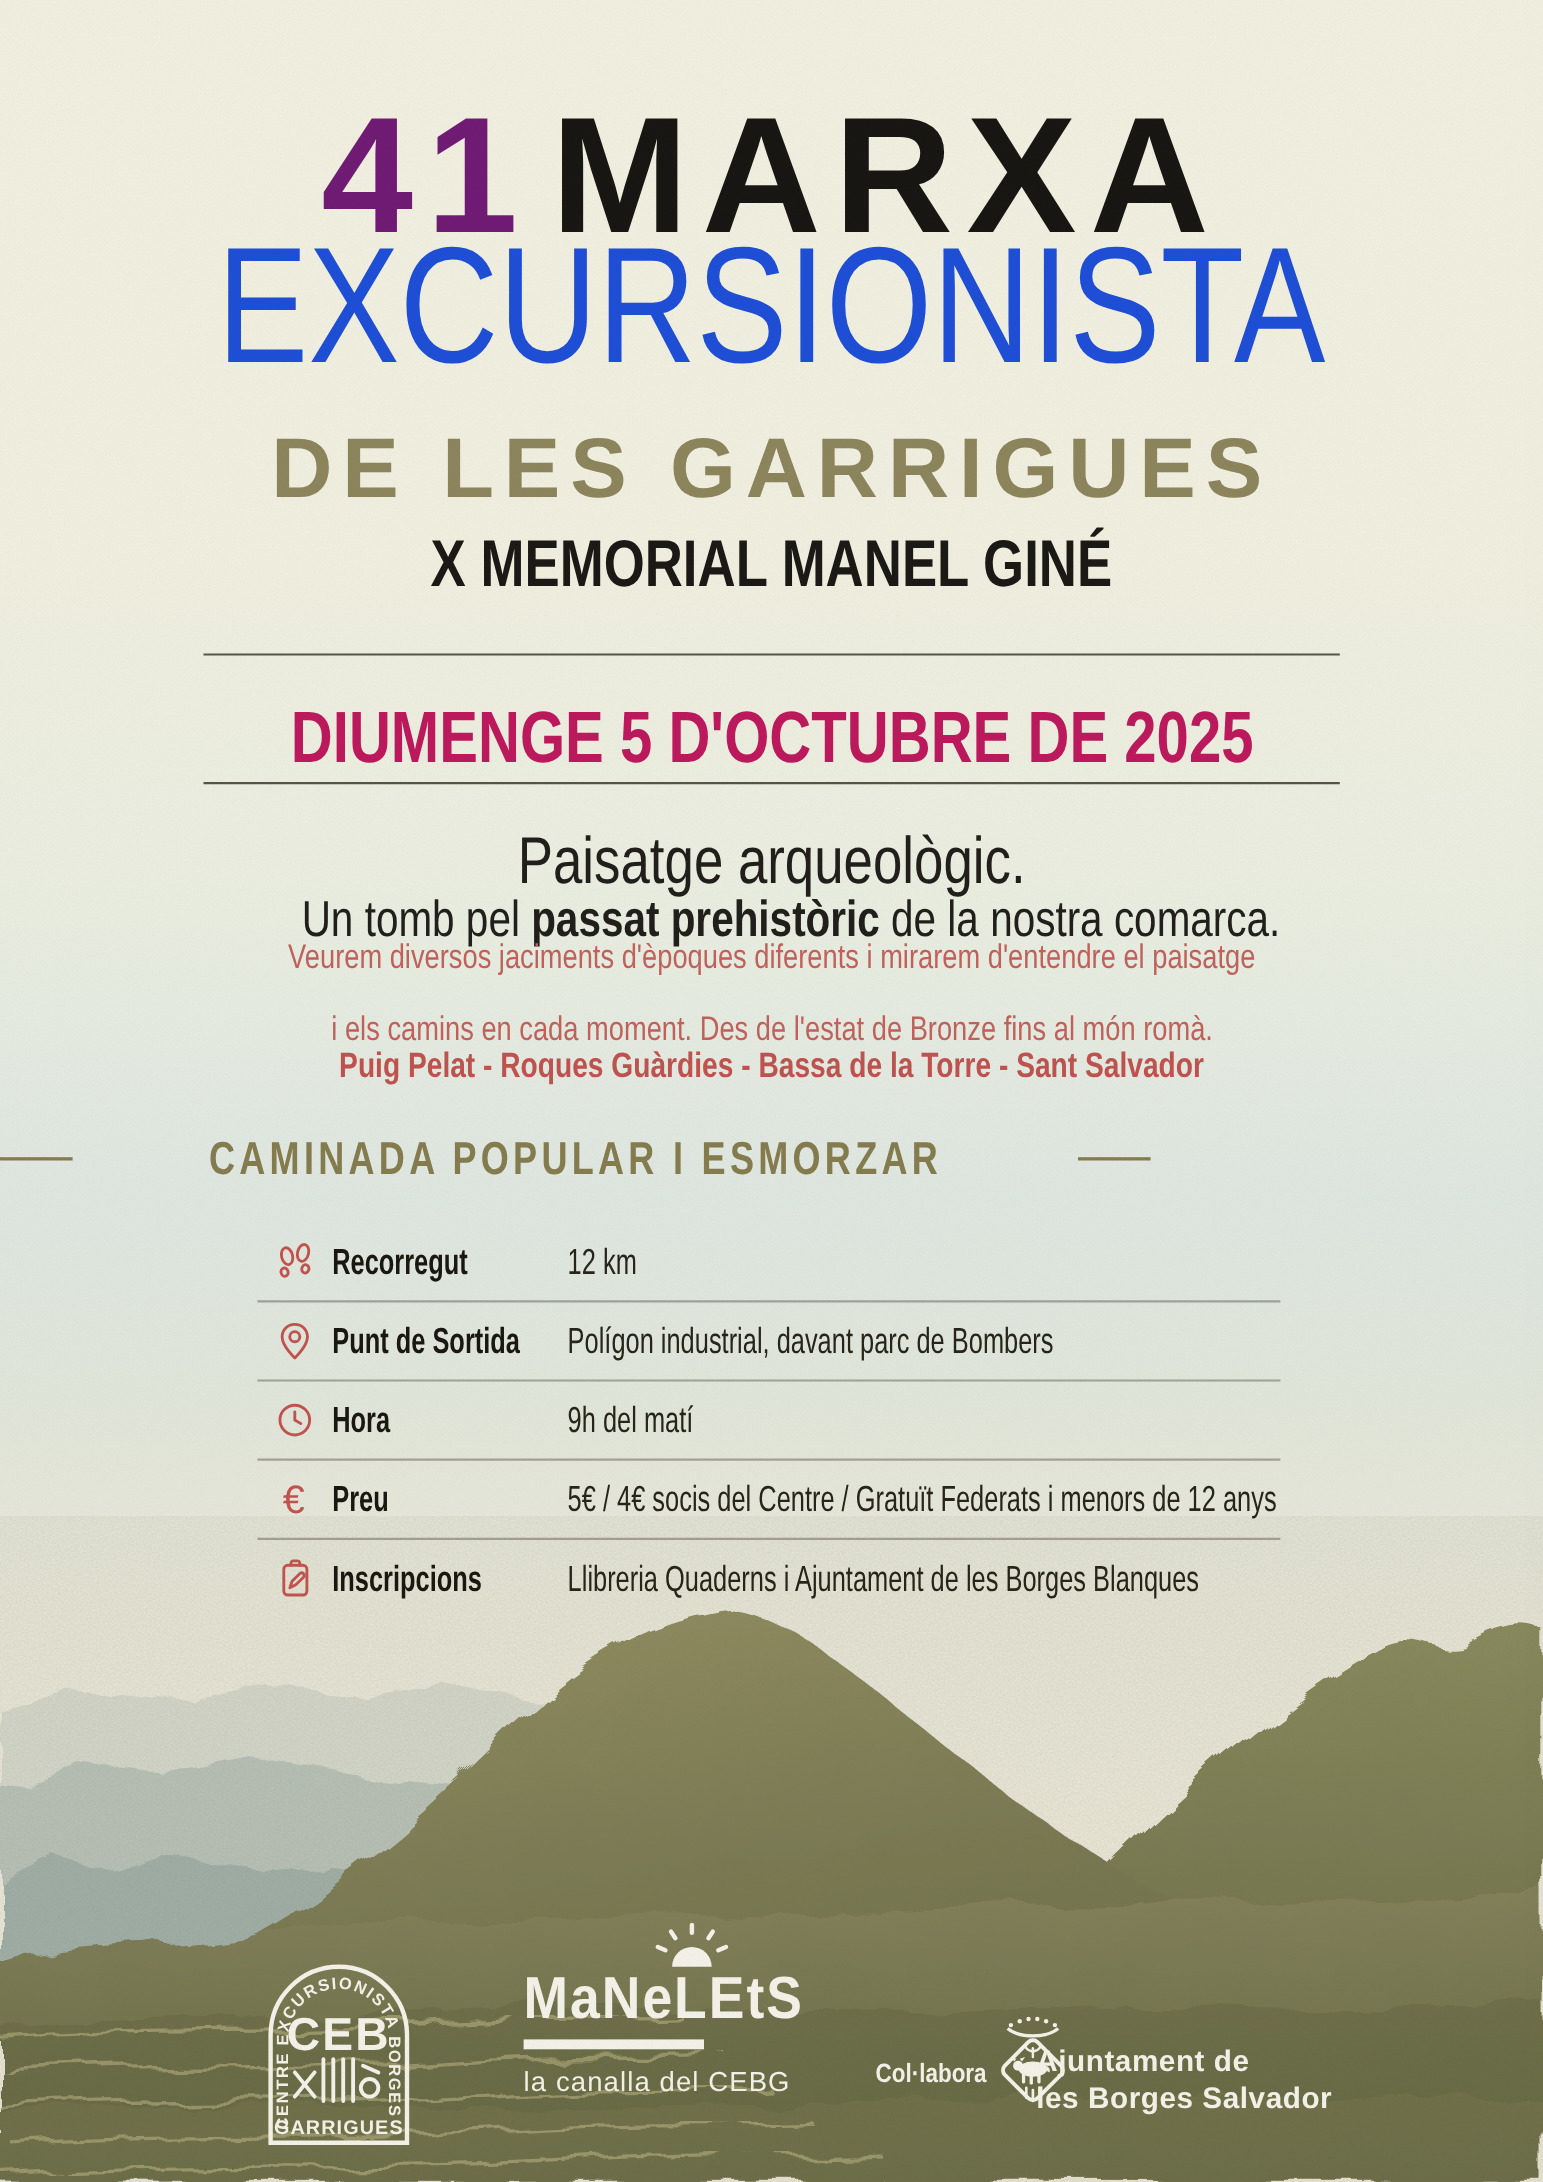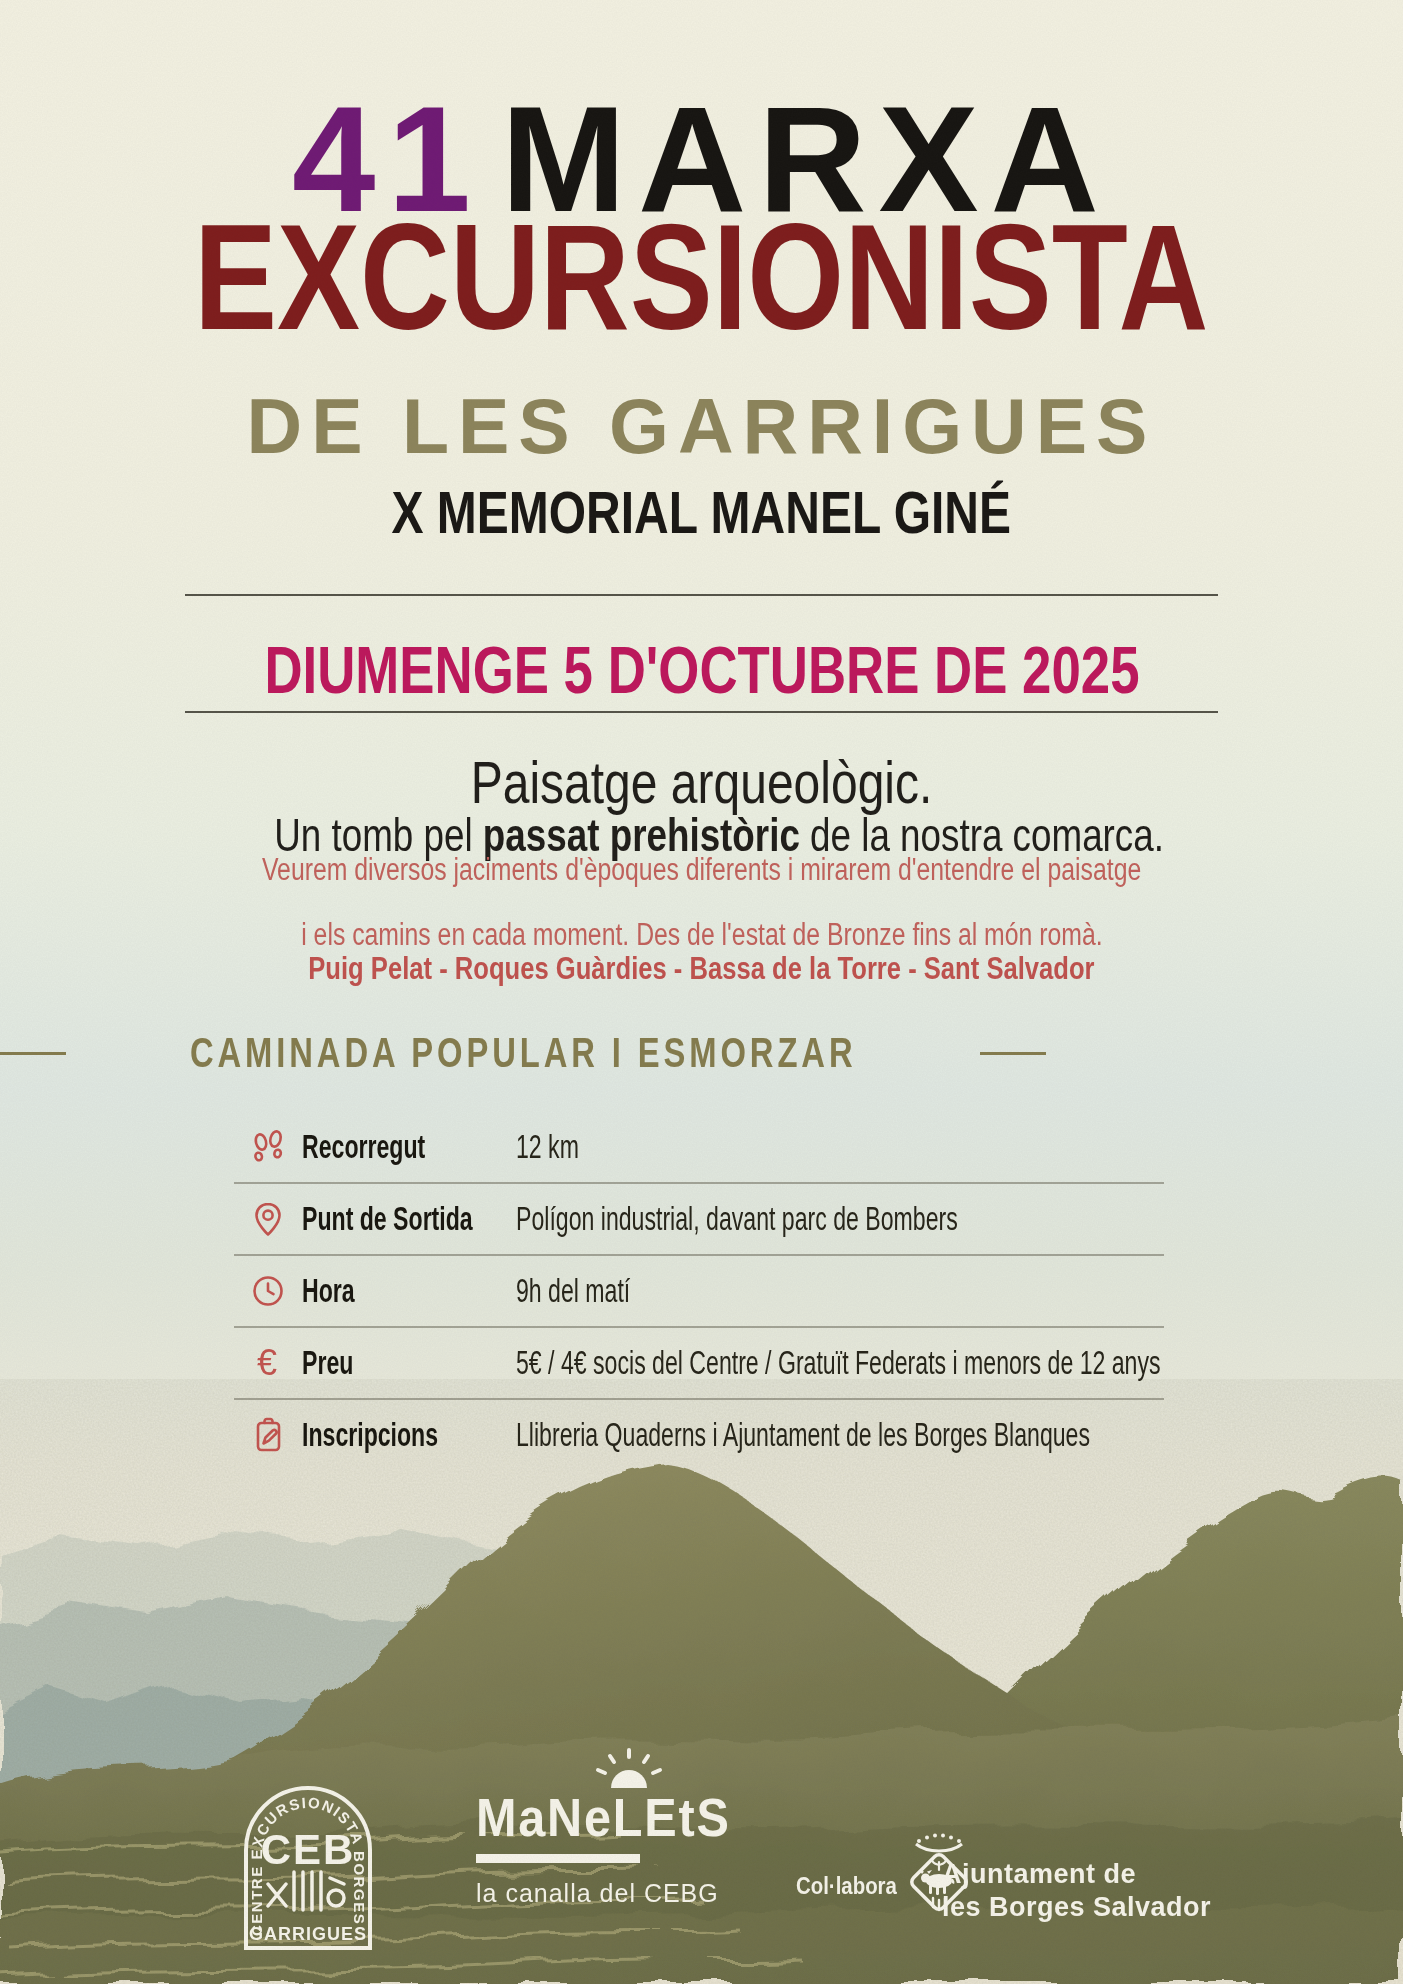--- a/index.html
+++ b/index.html
@@ -13,21 +13,21 @@
   }
   .stage{position:absolute;inset:0;}
   .abs{position:absolute;left:0;right:0;text-align:center;}
   
   .c83{display:inline-block;transform:scaleX(.83);transform-origin:50% 50%;white-space:nowrap;}
   .c80{display:inline-block;transform:scaleX(.80);transform-origin:50% 50%;white-space:nowrap;}
   .c70{display:inline-block;transform:scaleX(.70);transform-origin:0 50%;white-space:nowrap;}
 
   .title1{top:84px;font-size:150px;line-height:150px;font-weight:700;letter-spacing:12px;color:#171512;}
   .title1 .num{color:#701a75;margin-right:18px;}
-  .title2{top:202px;font-size:150px;line-height:150px;font-weight:700;color:#7f1d1d;}
+  .title2{top:202px;font-size:150px;line-height:150px;font-weight:400;color:#1d4ed8;}
   .subtitle{top:388px;font-size:77px;line-height:77px;font-weight:700;letter-spacing:9px;color:#8d855c;}
   .memorial{top:483px;font-size:60px;line-height:60px;font-weight:700;color:#1a1815;}
   .hdiv{position:absolute;left:185px;width:1033px;height:0;border-top:2px solid rgba(58,56,46,.85);}
   .hdiv1{top:594px;}
   .hdiv2{top:711px;}
   .date{top:637px;font-size:66px;line-height:66px;font-weight:700;color:#be185d;}
   .theme1{top:755px;font-size:60px;line-height:56px;color:#201e1a;}
   .theme2{top:807px;font-size:46px;line-height:56px;color:#201e1a;padding-left:36px;}
   .theme2 b{font-weight:700;}
   .desc{font-size:31px;line-height:36px;color:#c2625c;}

